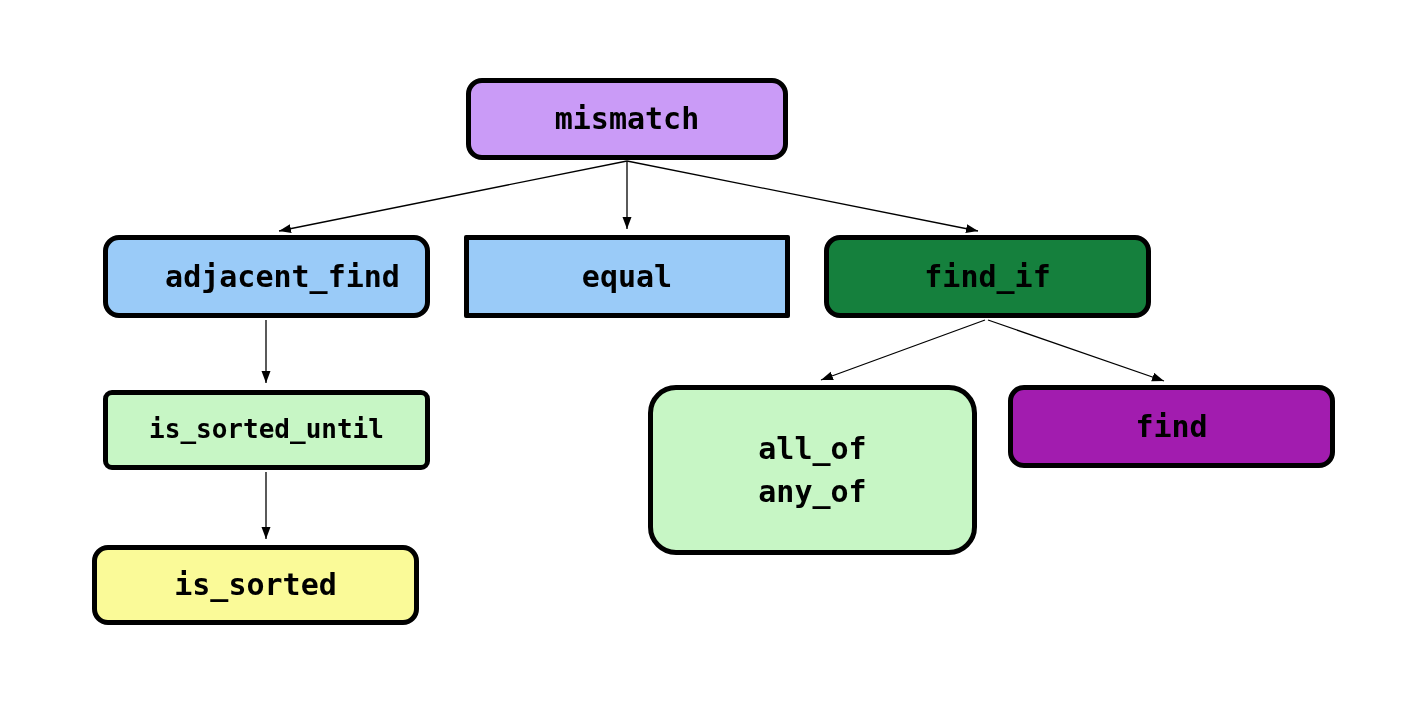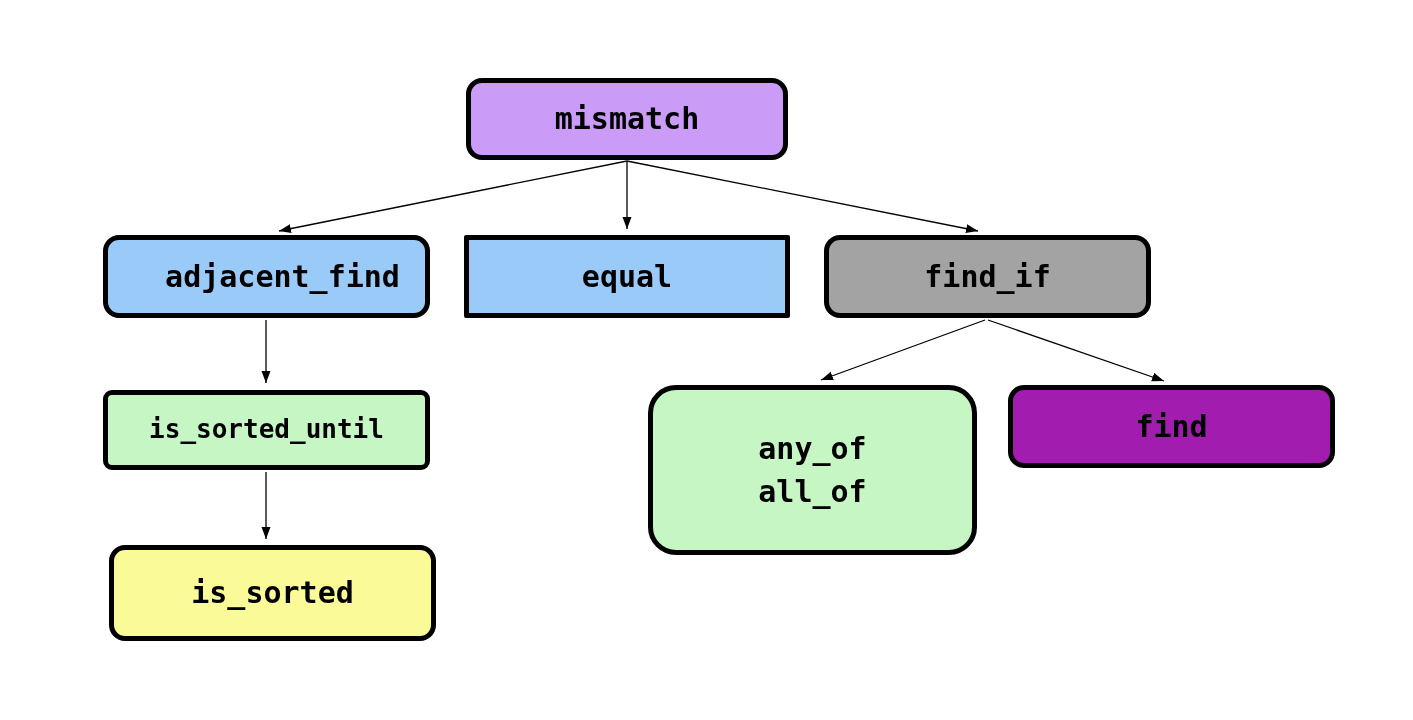--- a/index.html
+++ b/index.html
@@ -57,34 +57,34 @@
   </div>
 
   <div class="node" style="left: 103px; top: 235px; width: 327px; height: 83px; background: rgb(154, 203, 248); border-radius: 16px; font-size: 30px; border-color: rgb(0, 0, 0); padding-left: 32px;">
     <span>adjacent_find</span>
   </div>
 
   <div class="node" style="left: 464px; top: 235px; width: 326px; height: 83px; background: rgb(154, 203, 248); border-radius: 2px; font-size: 30px; border-color: rgb(0, 0, 0);">
     <span>equal</span>
   </div>
 
-  <div class="node" style="left: 824px; top: 235px; width: 327px; height: 83px; background: #a3a3a3; border-radius: 16px; font-size: 30px; border-color: rgb(0, 0, 0);">
+  <div class="node" style="left: 824px; top: 235px; width: 327px; height: 83px; background: #15803d; border-radius: 16px; font-size: 30px; border-color: rgb(0, 0, 0);">
     <span>find_if</span>
   </div>
 
   <div class="node" style="left: 103px; top: 390px; width: 327px; height: 80px; background: rgb(199, 246, 197); border-radius: 9px; font-size: 26px; border-color: rgb(0, 0, 0);">
     <span>is_sorted_until</span>
   </div>
 
-  <div class="node" style="left: 109px; top: 545px; width: 327px; height: 96px; background: rgb(250, 250, 152); border-radius: 16px; font-size: 30px; border-color: rgb(0, 0, 0);">
+  <div class="node" style="left: 92px; top: 545px; width: 327px; height: 80px; background: rgb(250, 250, 152); border-radius: 16px; font-size: 30px; border-color: rgb(0, 0, 0);">
     <span>is_sorted</span>
   </div>
 
   <div class="node" style="left: 648px; top: 385px; width: 329px; height: 170px; background: rgb(199, 246, 197); border-radius: 28px; font-size: 30px; border-color: rgb(0, 0, 0);">
+    <span>all_of</span>
     <span>any_of</span>
-    <span>all_of</span>
   </div>
 
   <div class="node" style="left: 1008px; top: 385px; width: 327px; height: 83px; background: #a21caf; border-radius: 16px; font-size: 30px; border-color: rgb(0, 0, 0);">
     <span>find</span>
   </div>
 
 </div>
 
 </body></html>

